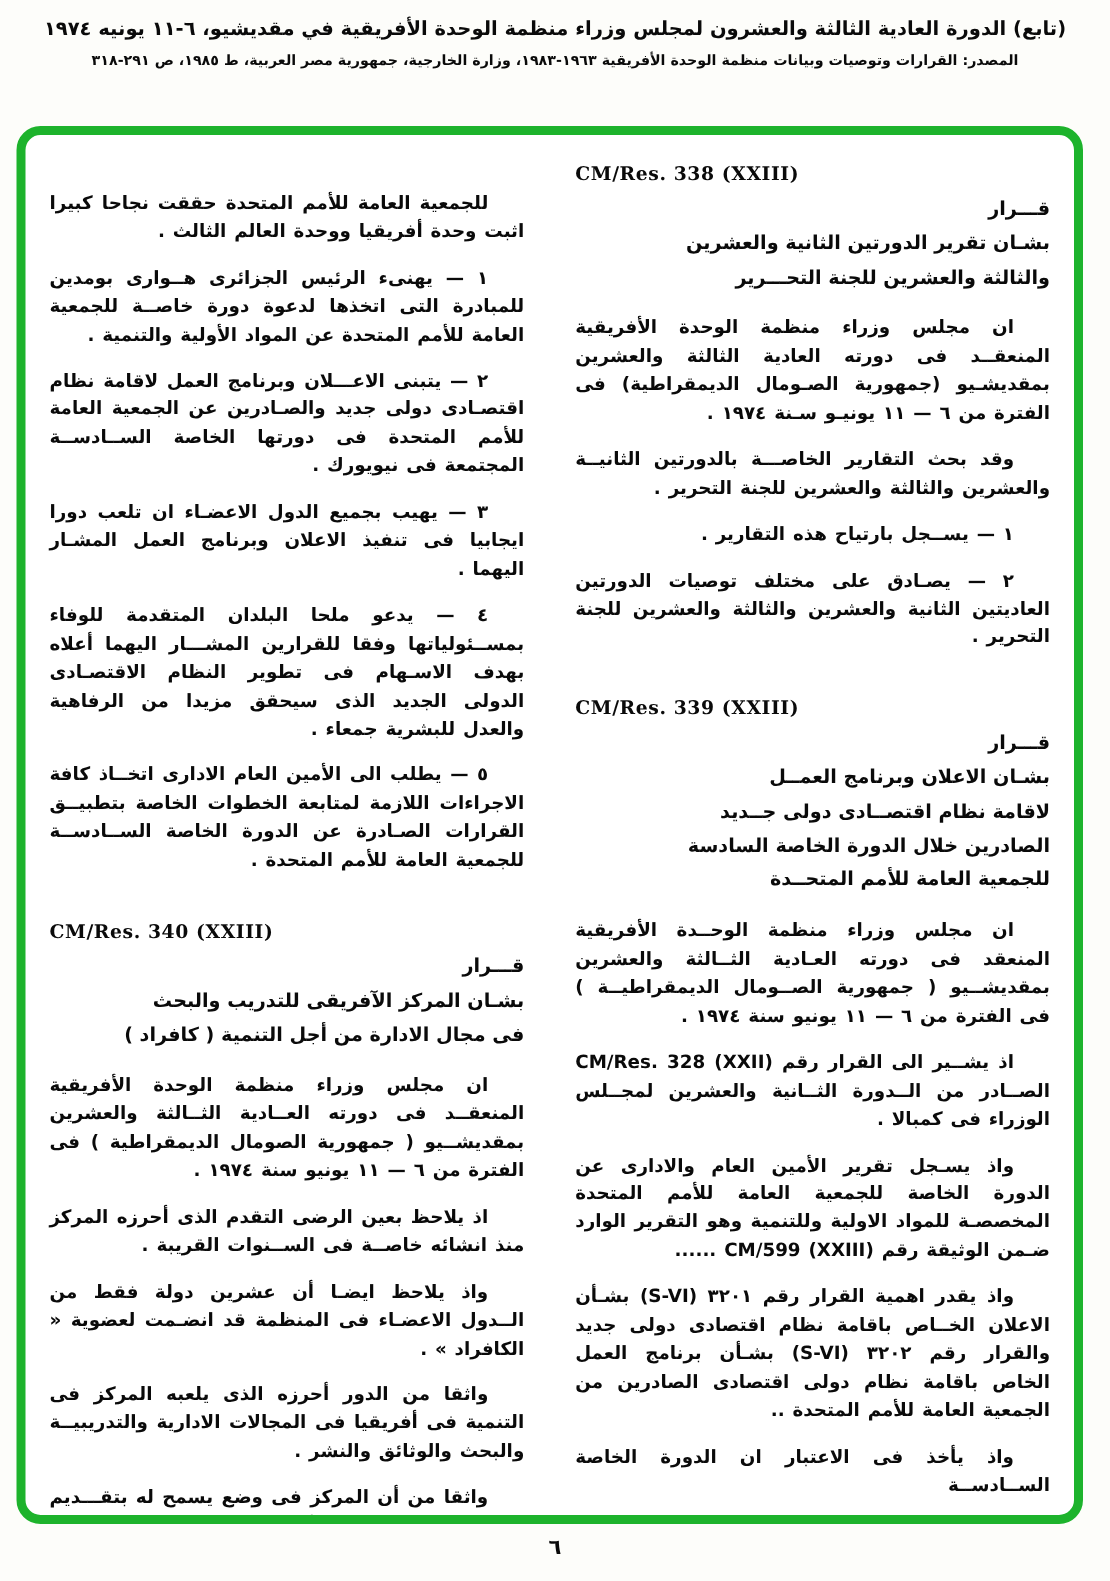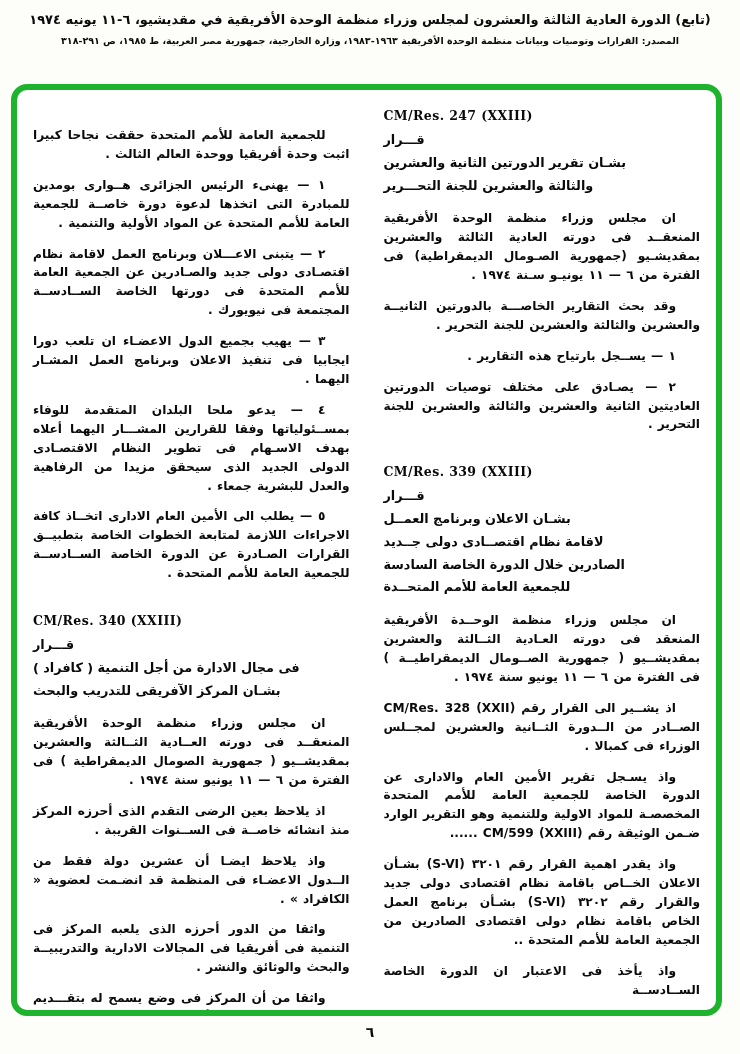--- a/index.html
+++ b/index.html
@@ -42,21 +42,21 @@
     font-family:"DejaVu Serif", serif;
     font-weight:bold;
     font-size:12.5px;
     letter-spacing:0.4px;
     margin:30px 0 6px 0;
   }
   .res.first { margin-top:10px; }
 
   .title-group { margin:4px 0 10px 0; }
   .title {
-    text-align:left;
+    text-align:right;
     font-weight:bold;
     font-size:12.8px;
     line-height:1.78;
   }
 
   .para {
     text-align:justify;
     text-indent:24px;
     font-weight:bold;
     font-size:12.2px;
@@ -76,21 +76,21 @@
 
 <div class="header">
   <div class="header-line1">(تابع) الدورة العادية الثالثة والعشرون لمجلس وزراء منظمة الوحدة الأفريقية في مقديشيو، ٦-١١ يونيه ١٩٧٤</div>
   <div class="header-line2">المصدر: القرارات وتوصيات وبيانات منظمة الوحدة الأفريقية ١٩٦٣-١٩٨٣، وزارة الخارجية، جمهورية مصر العربية، ط ١٩٨٥، ص ٢٩١-٣١٨</div>
 </div>
 
 <div class="frame">
   <div class="columns">
 
     <div class="col">
-      <div class="res first">CM/Res. 247 (XXIII)</div>
+      <div class="res first">CM/Res. 338 (XXIII)</div>
       <div class="title-group">
         <div class="title">قـــرار</div>
         <div class="title">بشـان تقرير الدورتين الثانية والعشرين</div>
         <div class="title">والثالثة والعشرين للجنة التحـــرير</div>
       </div>
       <div class="para">ان مجلس وزراء منظمة الوحدة الأفريقية المنعقــد فى دورته العادية الثالثة والعشرين بمقديشـيو (جمهورية الصـومال الديمقراطية) فى الفترة من ٦ — ١١ يونيـو سـنة ١٩٧٤ .</div>
       <div class="para">وقد بحث التقارير الخاصـــة بالدورتين الثانيــة والعشرين والثالثة والعشرين للجنة التحرير .</div>
       <div class="para">١ — يســجل بارتياح هذه التقارير .</div>
       <div class="para">٢ — يصـادق على مختلف توصيات الدورتين العاديتين الثانية والعشرين والثالثة والعشرين للجنة التحرير .</div>
 
@@ -113,22 +113,22 @@
       <div class="para" style="margin-top:28px">للجمعية العامة للأمم المتحدة حققت نجاحا كبيرا اثبت وحدة أفريقيا ووحدة العالم الثالث .</div>
       <div class="para">١ — يهنىء الرئيس الجزائرى هــوارى بومدين للمبادرة التى اتخذها لدعوة دورة خاصــة للجمعية العامة للأمم المتحدة عن المواد الأولية والتنمية .</div>
       <div class="para">٢ — يتبنى الاعـــلان وبرنامج العمل لاقامة نظام اقتصـادى دولى جديد والصـادرين عن الجمعية العامة للأمم المتحدة فى دورتها الخاصة الســادســة المجتمعة فى نيويورك .</div>
       <div class="para">٣ — يهيب بجميع الدول الاعضـاء ان تلعب دورا ايجابيا فى تنفيذ الاعلان وبرنامج العمل المشـار اليهما .</div>
       <div class="para">٤ — يدعو ملحا البلدان المتقدمة للوفاء بمســئولياتها وفقا للقرارين المشـــار اليهما أعلاه بهدف الاسـهام فى تطوير النظام الاقتصـادى الدولى الجديد الذى سيحقق مزيدا من الرفاهية والعدل للبشرية جمعاء .</div>
       <div class="para">٥ — يطلب الى الأمين العام الادارى اتخــاذ كافة الاجراءات اللازمة لمتابعة الخطوات الخاصة بتطبيــق القرارات الصـادرة عن الدورة الخاصة الســادســة للجمعية العامة للأمم المتحدة .</div>
 
       <div class="res">CM/Res. 340 (XXIII)</div>
       <div class="title-group">
         <div class="title">قـــرار</div>
+        <div class="title">بشـان المركز الآفريقى للتدريب والبحث</div>
         <div class="title">فى مجال الادارة من أجل التنمية ( كافراد )</div>
-        <div class="title">بشـان المركز الآفريقى للتدريب والبحث</div>
       </div>
       <div class="para">ان مجلس وزراء منظمة الوحدة الأفريقية المنعقــد فى دورته العــادية الثــالثة والعشرين بمقديشــيو ( جمهورية الصومال الديمقراطية ) فى الفترة من ٦ — ١١ يونيو سنة ١٩٧٤ .</div>
       <div class="para">اذ يلاحظ بعين الرضى التقدم الذى أحرزه المركز منذ انشائه خاصــة فى الســنوات القريبة .</div>
       <div class="para">واذ يلاحظ ايضـا أن عشرين دولة فقط من الــدول الاعضـاء فى المنظمة قد انضـمت لعضوية « الكافراد » .</div>
       <div class="para">واثقا من الدور أحرزه الذى يلعبه المركز فى التنمية فى أفريقيا فى المجالات الادارية والتدريبيــة والبحث والوثائق والنشر .</div>
       <div class="para">واثقا من أن المركز فى وضع يسمح له بتقـــديم خدماته لجميع الدول الأعضـاء فى منظمــة الوحــدة الأفريقية مما يسهم الى حد كبير فى جهودها فى تلك المجالات .</div>
     </div>
 
   </div>
 </div>

